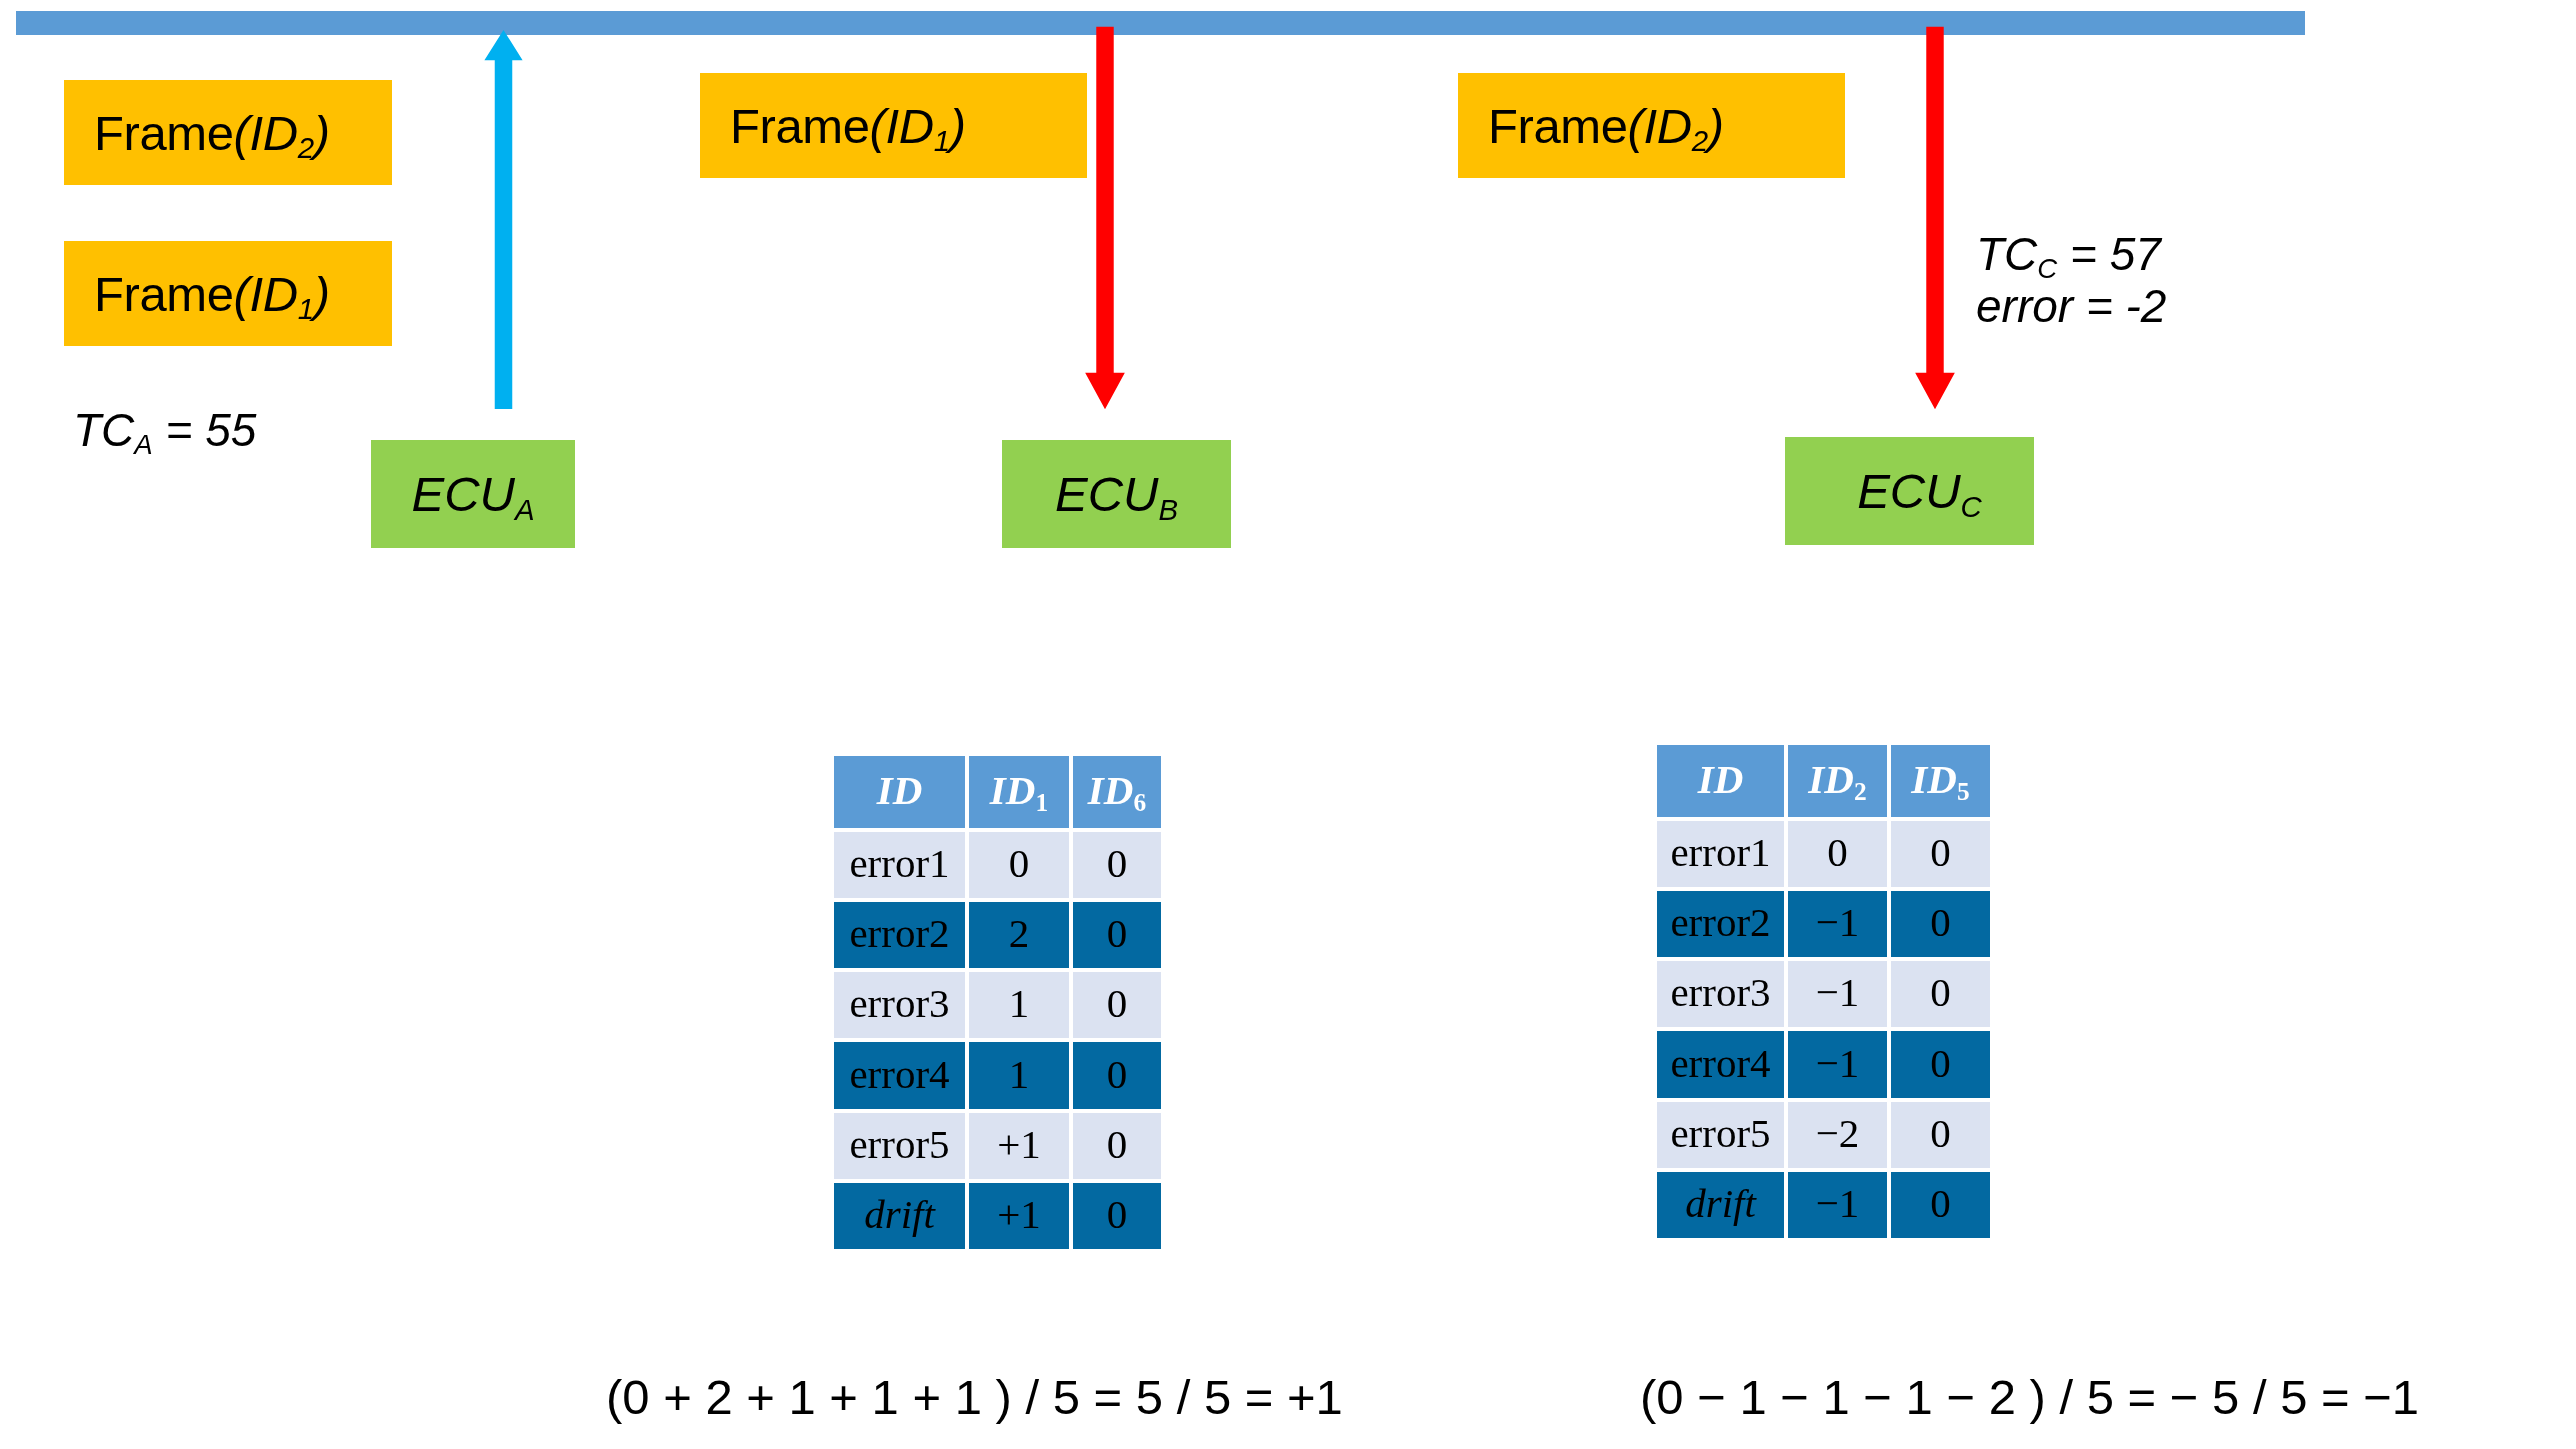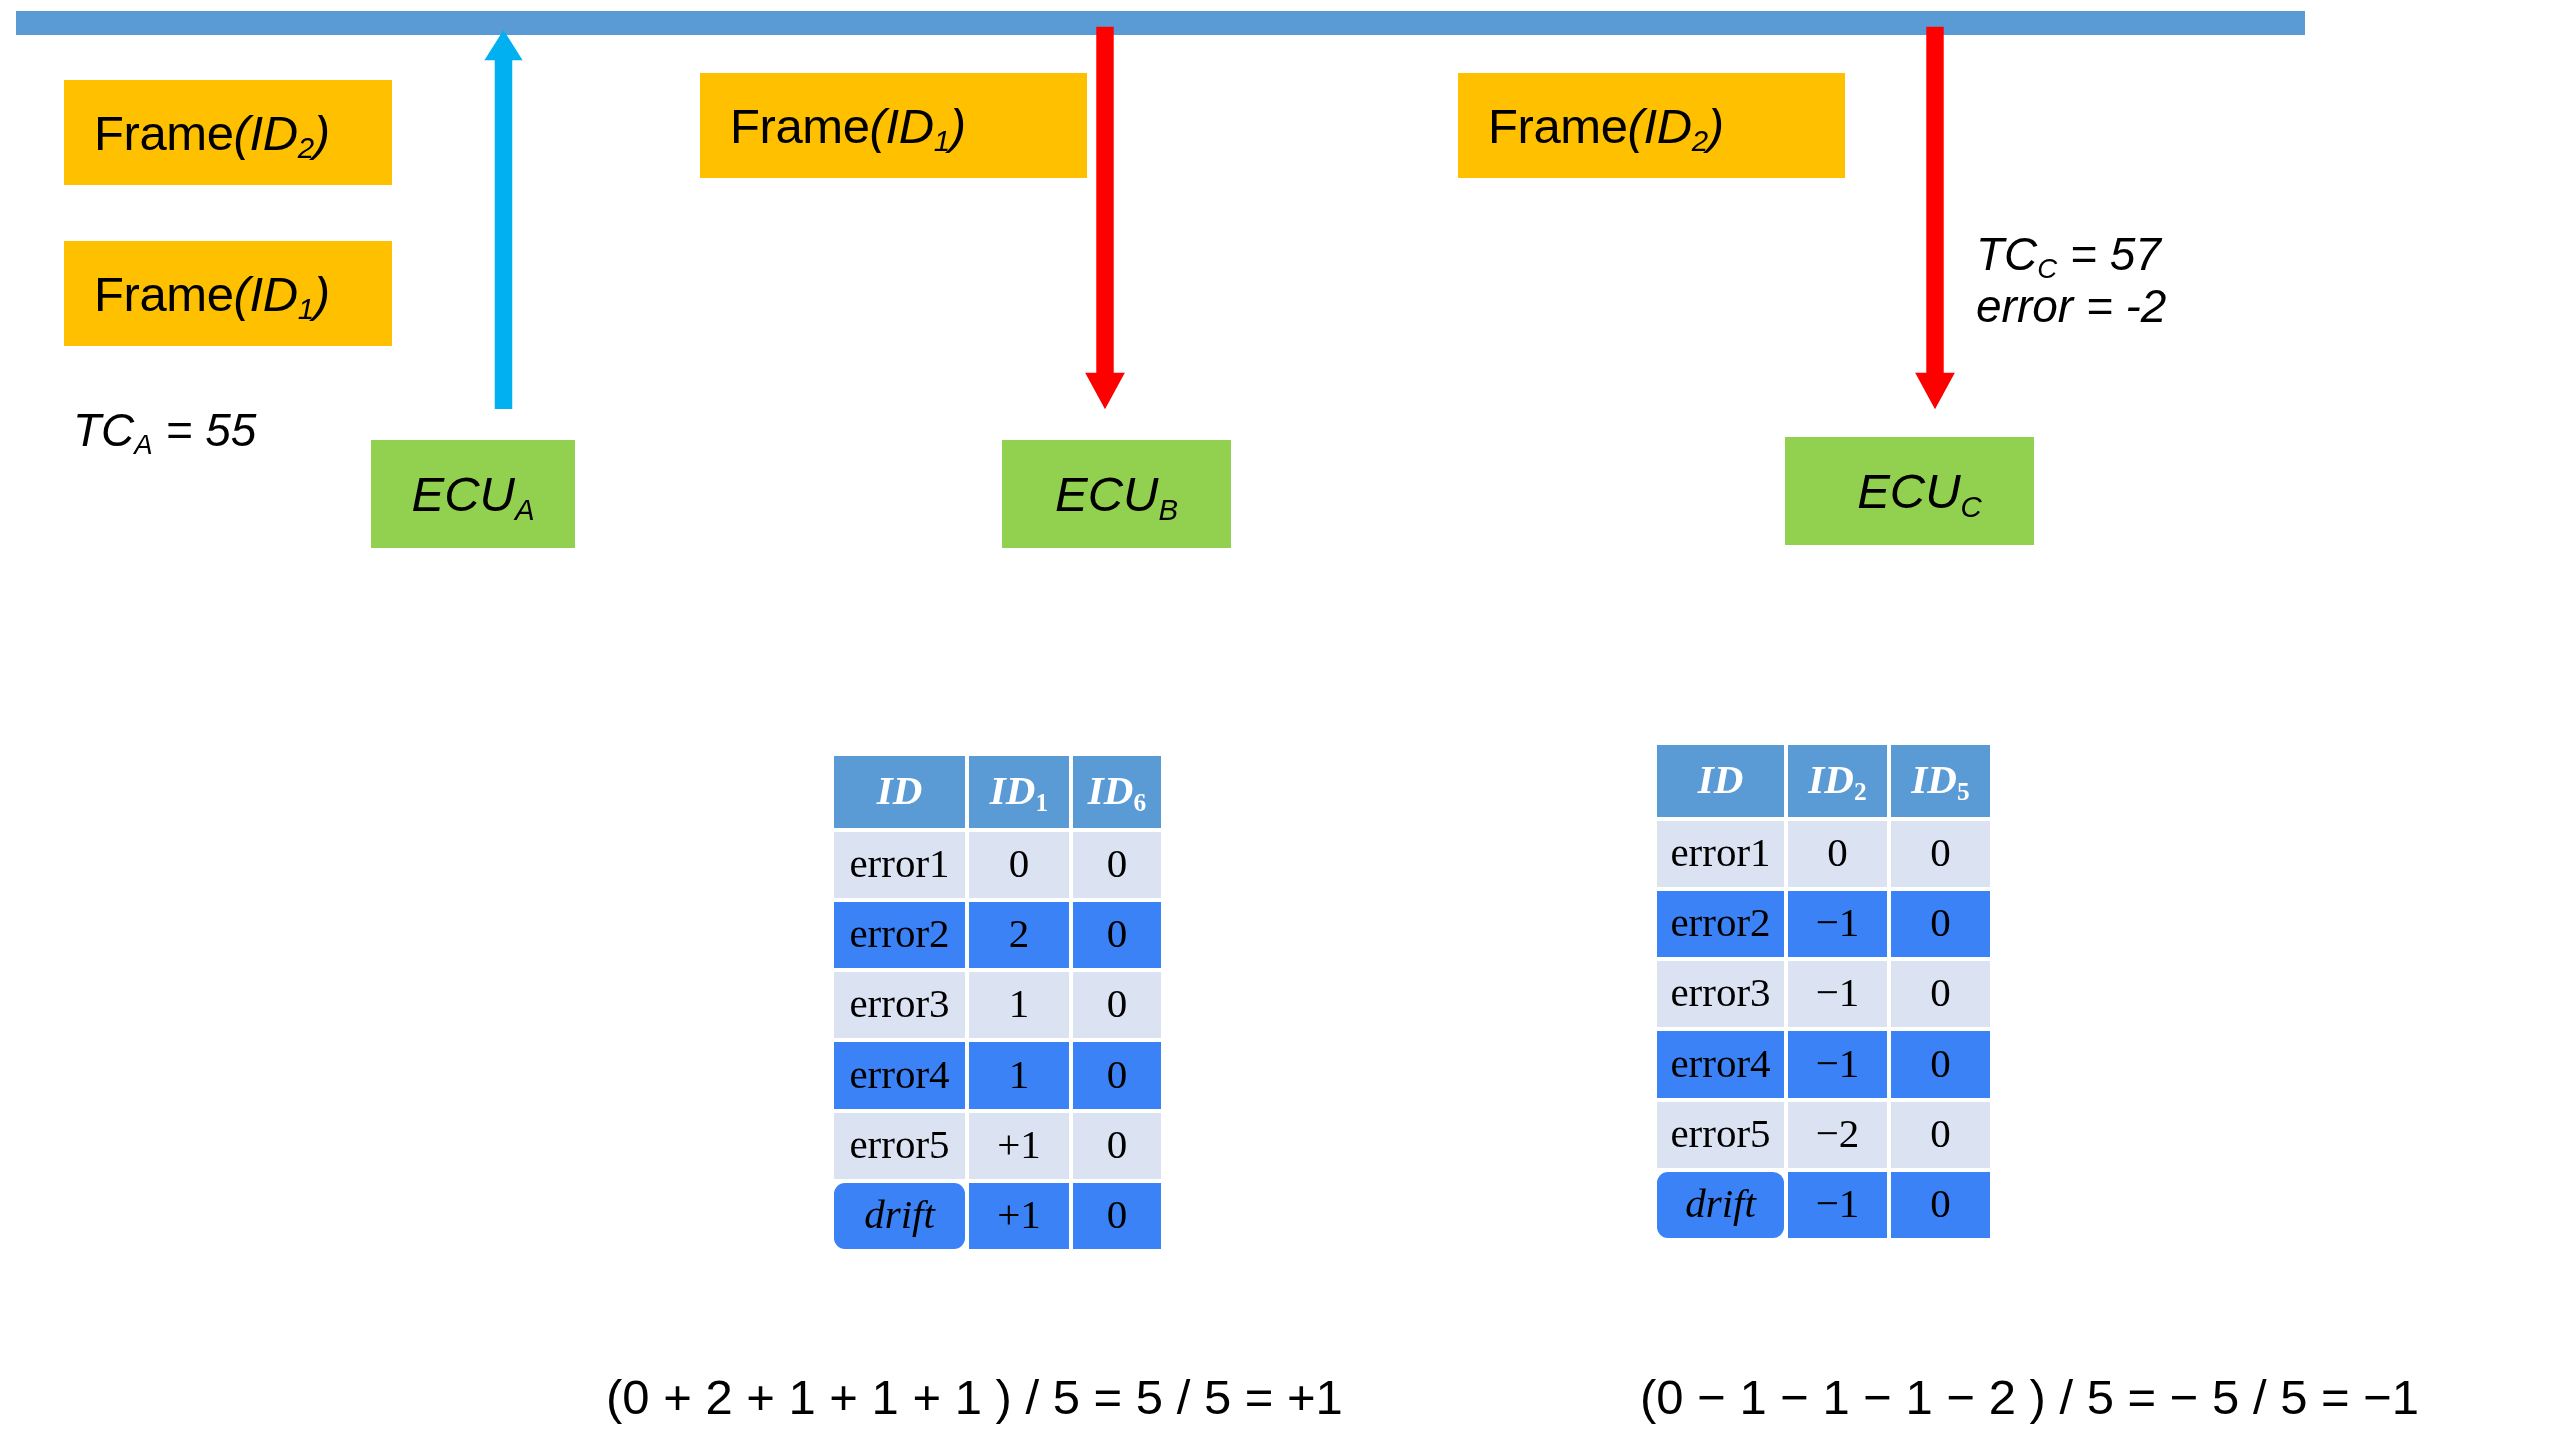--- a/index.html
+++ b/index.html
@@ -67,23 +67,23 @@
     padding:9.6px 0 14.3px 0;
   }
   .err-table th sub{font-size:0.62em;font-style:normal;vertical-align:baseline;position:relative;top:.3em;}
   .err-table td{
     font-family:"Liberation Serif", serif;
     font-size:41px;color:#000;text-align:center;
     padding:7.2px 0 11px 0;
     background:#dce3f0;
   }
   .err-table tr.odd td{background:#dbe2f1;}
-  .err-table tr.even td{background:#3b82f6;}
+  .err-table tr.even td{background:#0369a1;}
   .err-table td.label{font-size:41px;}
-  .err-table td.drift{font-style:italic;border-radius:11px;}
+  .err-table td.drift{font-style:italic;}
   .c-id{width:131px;}
   .c-v1{width:100px;}
   .c-v2{width:88px;}
 
   .c-id-r{width:127px;}
   .c-v1-r{width:99px;margin-left:24px;}
   .c-v2-r{width:99px;}
 
   
   .formula{

